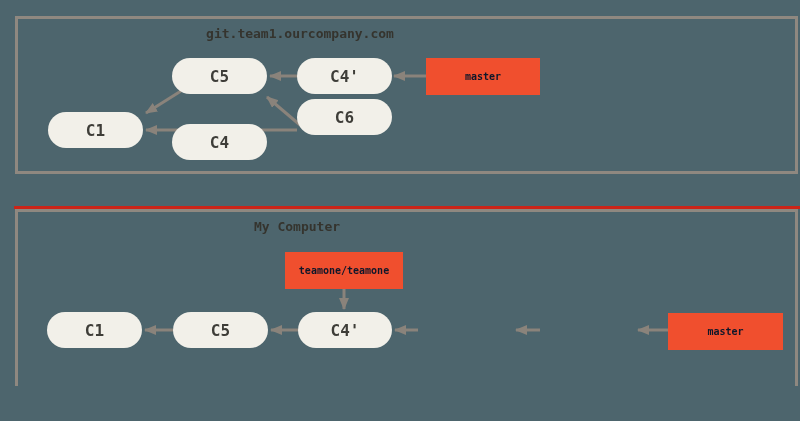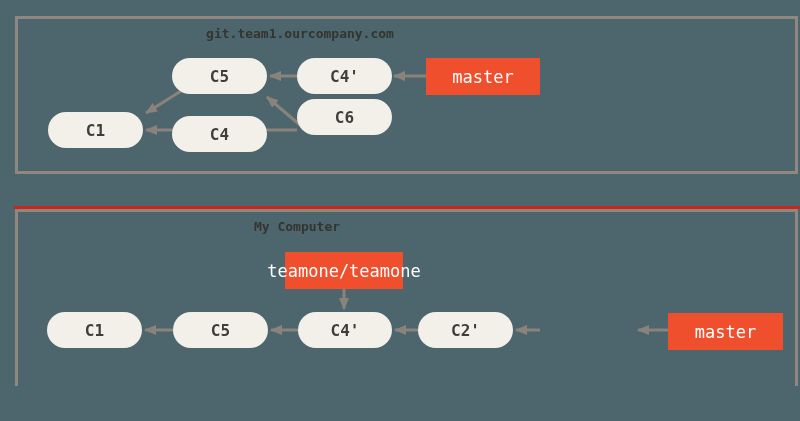--- a/index.html
+++ b/index.html
@@ -49,23 +49,23 @@
     color: #3e3d38;
     white-space: nowrap;
     text-align: right;
   }
   .branch {
     position: absolute;
     background: #f04f2e;
     display: flex;
     align-items: center;
     justify-content: center;
-    font-size: 17px;
-    font-weight: normal;
-    color: #ffffff;
+    font-size: 10px;
+    font-weight: bold;
+    color: #0f172a;
     white-space: nowrap;
   }
   .arrow-layer {
     position: absolute;
     left: 0; top: 0;
   }
 </style>
 </head>
 <body>
 
@@ -95,26 +95,25 @@
     <line x1="298" y1="330" x2="271" y2="330" stroke="#8a837b" stroke-width="3" marker-end="url(#ah)"></line>
     <line x1="418" y1="330" x2="395" y2="330" stroke="#8a837b" stroke-width="3" marker-end="url(#ah)"></line>
     <line x1="540" y1="330" x2="516" y2="330" stroke="#8a837b" stroke-width="3" marker-end="url(#ah)"></line>
     <line x1="668" y1="330" x2="638" y2="330" stroke="#8a837b" stroke-width="3" marker-end="url(#ah)"></line>
     <line x1="344" y1="287" x2="344" y2="309" stroke="#8a837b" stroke-width="3" marker-end="url(#ah)"></line>
   </svg>
 
   <div class="commit" style="left:172px; top:58px;  width:95px;">C5</div>
   <div class="commit" style="left:297px; top:58px;  width:95px;">C4'</div>
   <div class="commit" style="left:48px;  top:112px; width:95px;">C1</div>
-  <div class="commit" style="left:172px; top:116px; width:95px;">C4</div>
+  <div class="commit" style="left:172px; top:124px; width:95px;">C4</div>
   <div class="commit" style="left:297px; top:99px; width:95px;">C6</div>
 
   <div class="branch" style="left:426px; top:58px; width:114px; height:37px;">master</div>
 
   <div class="commit" style="left:47px;  top:312px; width:95px;">C1</div>
   <div class="commit" style="left:173px; top:312px; width:95px;">C5</div>
   <div class="commit" style="left:298px; top:312px; width:94px;">C4'</div>
-  <div class="commit" style="left:418px; top:312px; width:95px;">C2'</div>
 
   <div class="branch" style="left:285px; top:252px; width:118px; height:37px;">teamone/teamone</div>
   <div class="branch" style="left:668px; top:313px; width:115px; height:37px;">master</div>
 
 </div>
 
 </body></html>

